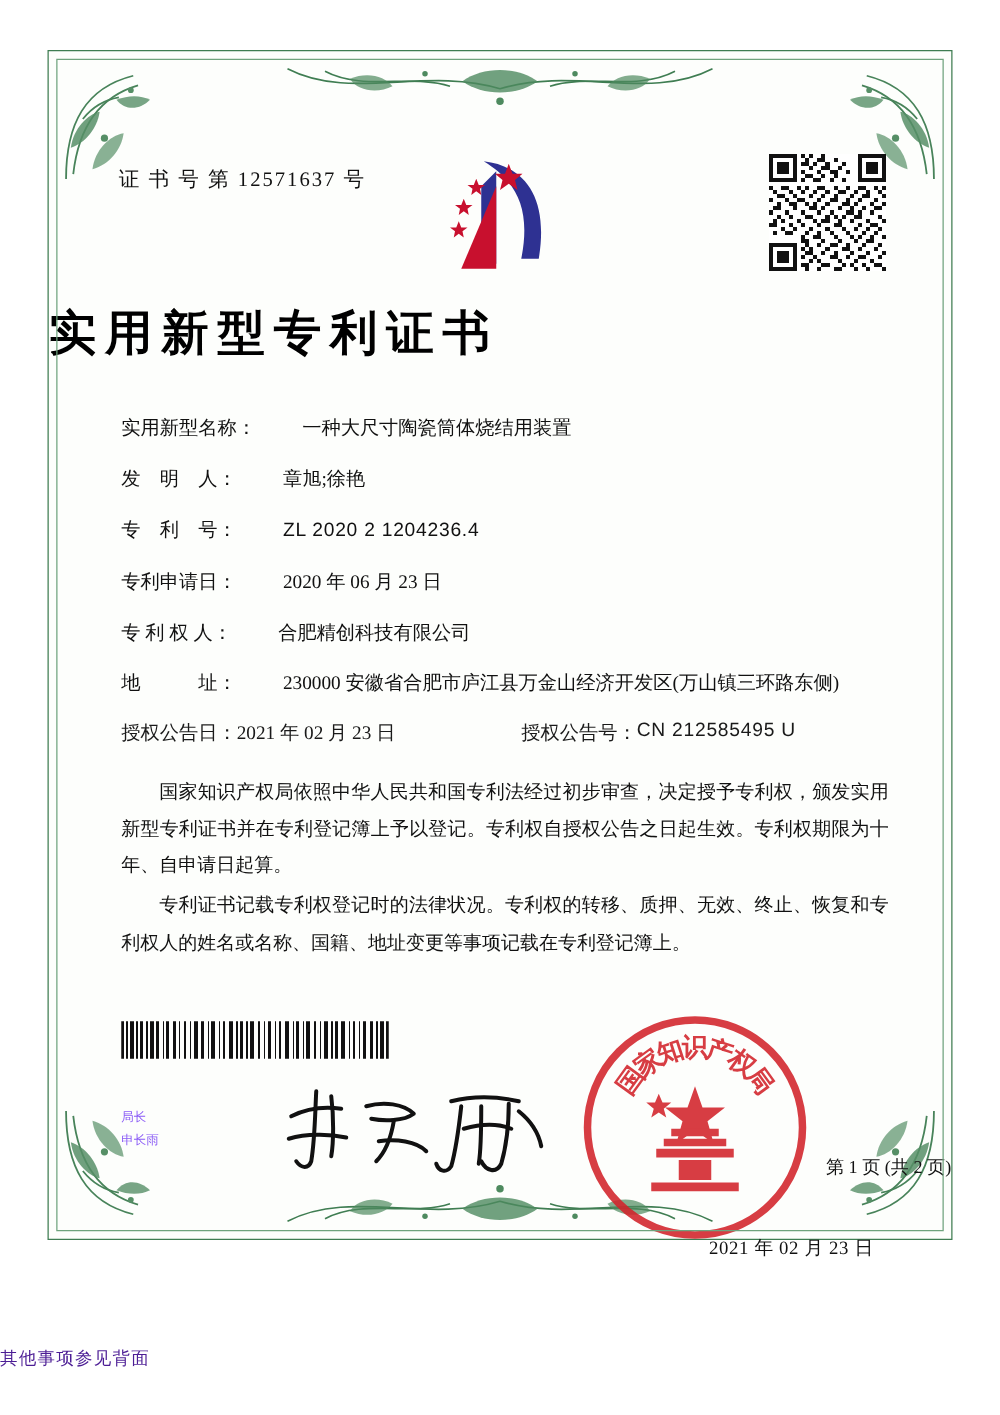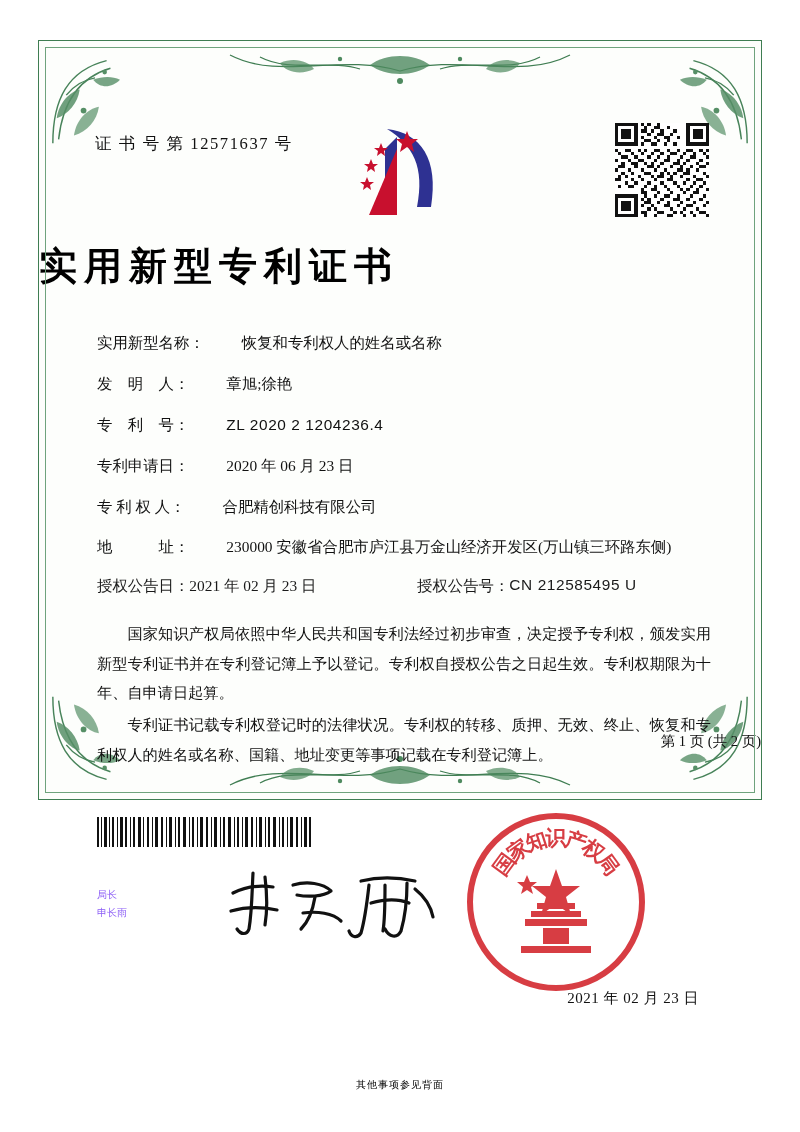--- a/index.html
+++ b/index.html
@@ -15,21 +15,21 @@
     position: relative;
     overflow: hidden;
   }
 
   
   .certificate {
     position: absolute;
     left: 38px;
     top: 40px;
     width: 724px;
-    height: 760px;
+    height: 952px;
     box-sizing: border-box;
     border: 1.5px solid #3f7d52;
     background: #fdfefc;
   }
   .certificate::after {
     content: "";
     position: absolute;
     left: 6px;
     top: 6px;
     right: 6px;
@@ -210,23 +210,23 @@
     bottom: 48px;
     text-align: right;
     font-size: 14.5px;
     color: #111;
   }
   .back-note {
     position: absolute;
     left: 0;
     right: 0;
     top: 1078px;
-    text-align: center;
-    font-size: 10px;
-    color: #000000;
+    text-align: left;
+    font-size: 14px;
+    color: #4c1d95;
     letter-spacing: 1px;
   }
 </style>
 </head>
 <body>
 
 <div class="certificate">
 
   <svg class="ornament orn-tl" viewBox="0 0 100 100">
     <g fill="none" stroke="#3f7d52" stroke-width="1.5">
@@ -514,21 +514,21 @@
         <rect x="24" y="28" width="1" height="1"></rect>
         <rect x="28" y="28" width="1" height="1"></rect>
     </g>
   </svg>
 
   <div class="title">实用新型专利证书</div>
 
   <div class="fields">
     <div class="field">
       <span class="label">实用新型名称：</span>
-      <span class="value">恢复和专利权人的姓名或名称</span>
+      <span class="value">一种大尺寸陶瓷筒体烧结用装置</span>
     </div>
     <div class="field">
       <span class="label">发　明　人：</span>
       <span class="value">章旭;徐艳</span>
     </div>
     <div class="field">
       <span class="label">专　利　号：</span>
       <span class="value mono">ZL 2020 2 1204236.4</span>
     </div>
     <div class="field">

